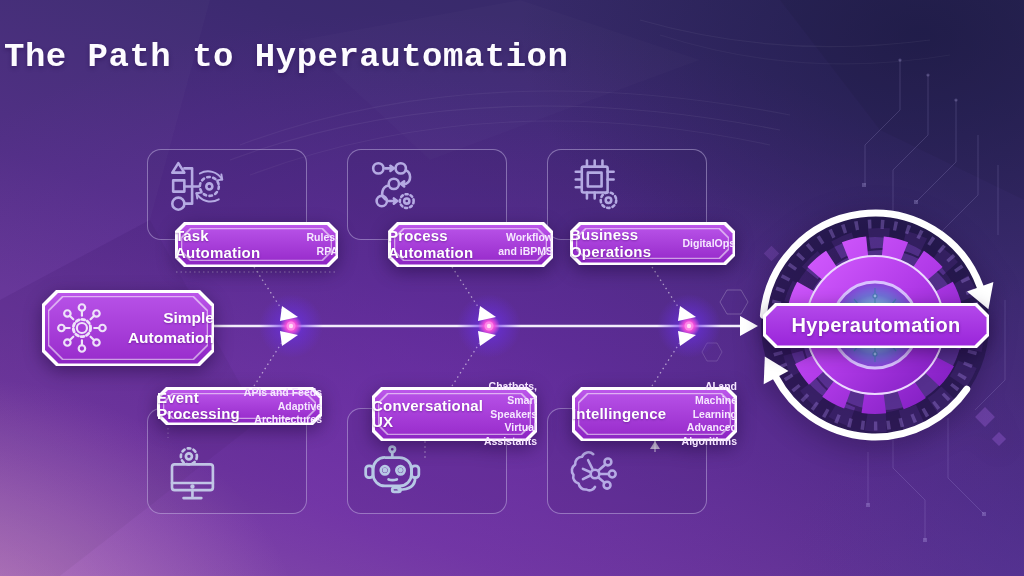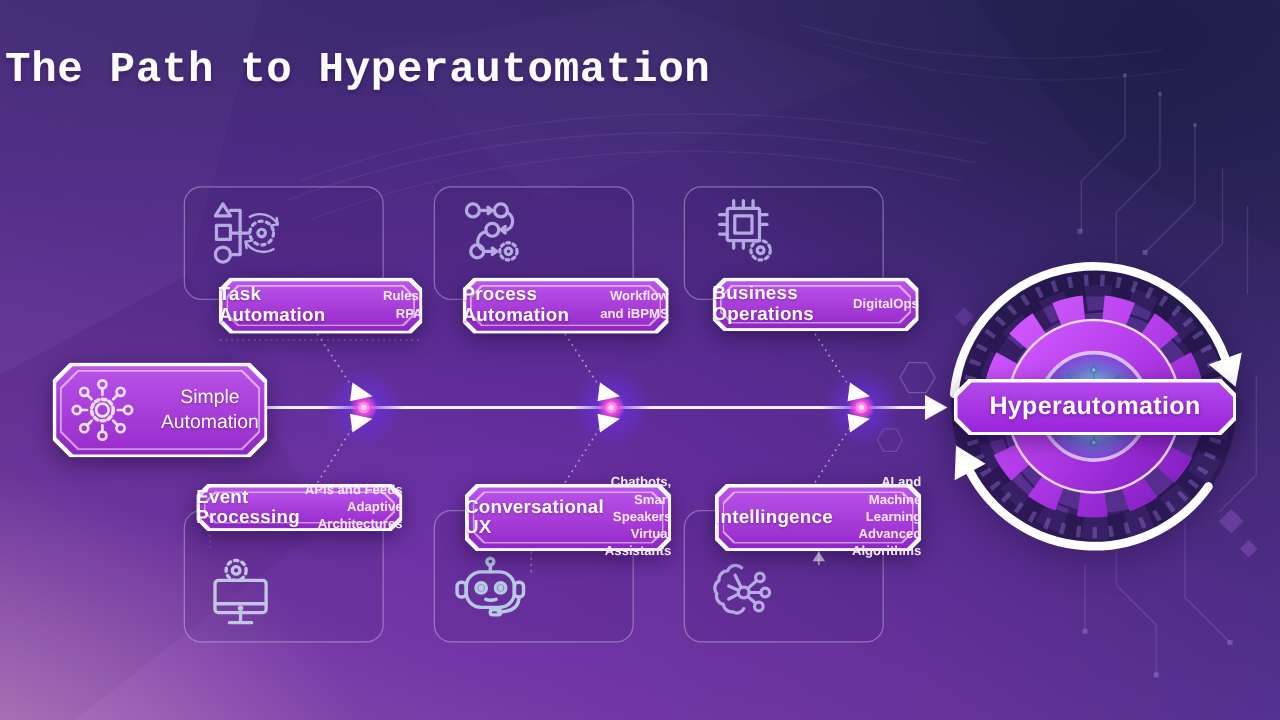--- a/index.html
+++ b/index.html
@@ -36,21 +36,21 @@
   .l-white{inset:0;background:#ffffff;}
   .l-fill{inset:2.5px;background:linear-gradient(180deg,#bc57ea 0%,#a337d6 48%,#8d26c3 100%);}
   .l-line{inset:6px;background:rgba(255,255,255,.55);}
   .l-fill2{inset:7.3px;background:linear-gradient(180deg,#b650e6 0%,#9a2ecd 100%);}
   .stage-box{position:absolute;z-index:5;filter:drop-shadow(0 5px 9px rgba(20,0,45,.45));}
   .bx-content{position:absolute;inset:0;display:flex;align-items:center;justify-content:center;z-index:1;}
   .bx-title{color:#ffffff;font-size:15px;font-weight:700;letter-spacing:.2px;line-height:1.1;text-shadow:0 1px 2px rgba(60,0,100,.4);}
   .bx-sub{color:#f6e7ff;font-size:10.5px;font-weight:600;line-height:1.3;margin-top:1px;text-align:right;white-space:pre-line;}
   
   .start-content{position:absolute;inset:0;display:flex;align-items:center;z-index:1;padding-left:14px;}
-  .start-label{color:#fff;font-size:15.5px;font-weight:400;line-height:1.3;text-align:center;width:96px;margin-left:14px;text-shadow:0 1px 2px rgba(60,0,100,.4);}
+  .start-label{color:#fff;font-size:15.5px;font-weight:700;line-height:1.3;text-align:right;width:96px;margin-left:14px;text-shadow:0 1px 2px rgba(60,0,100,.4);}
   
   .pill-label{color:#fff;font-size:20px;font-weight:700;letter-spacing:.3px;text-shadow:0 1px 3px rgba(60,0,100,.5);}
   .decor{pointer-events:none;}
 </style>
 </head>
 <body>
 
 <div id="stage">
 
   <svg class="abs decor" style="left:0;top:0;z-index:1" width="1024" height="576" viewBox="0 0 1024 576">
@@ -304,21 +304,21 @@
   <div class="stage-box" style="left:175px;top:222px;width:163px;height:45px;">
     <div class="layer oct9 l-white"></div>
     <div class="layer oct9 l-fill"></div>
     <div class="layer oct9 l-line"></div>
     <div class="layer oct9 l-fill2"></div>
     <div class="bx-content">
       <div class="bx-title">Task Automation</div>
       <div class="bx-sub">Rules, RPA</div>
     </div>
   </div>
-  <div class="stage-box" style="left:370px;top:222px;width:165px;height:45px;">
+  <div class="stage-box" style="left:388px;top:222px;width:165px;height:45px;">
     <div class="layer oct9 l-white"></div>
     <div class="layer oct9 l-fill"></div>
     <div class="layer oct9 l-line"></div>
     <div class="layer oct9 l-fill2"></div>
     <div class="bx-content">
       <div class="bx-title">Process Automation</div>
       <div class="bx-sub">Workflow and iBPMS</div>
     </div>
   </div>
   <div class="stage-box" style="left:570px;top:222px;width:165px;height:43px;">

